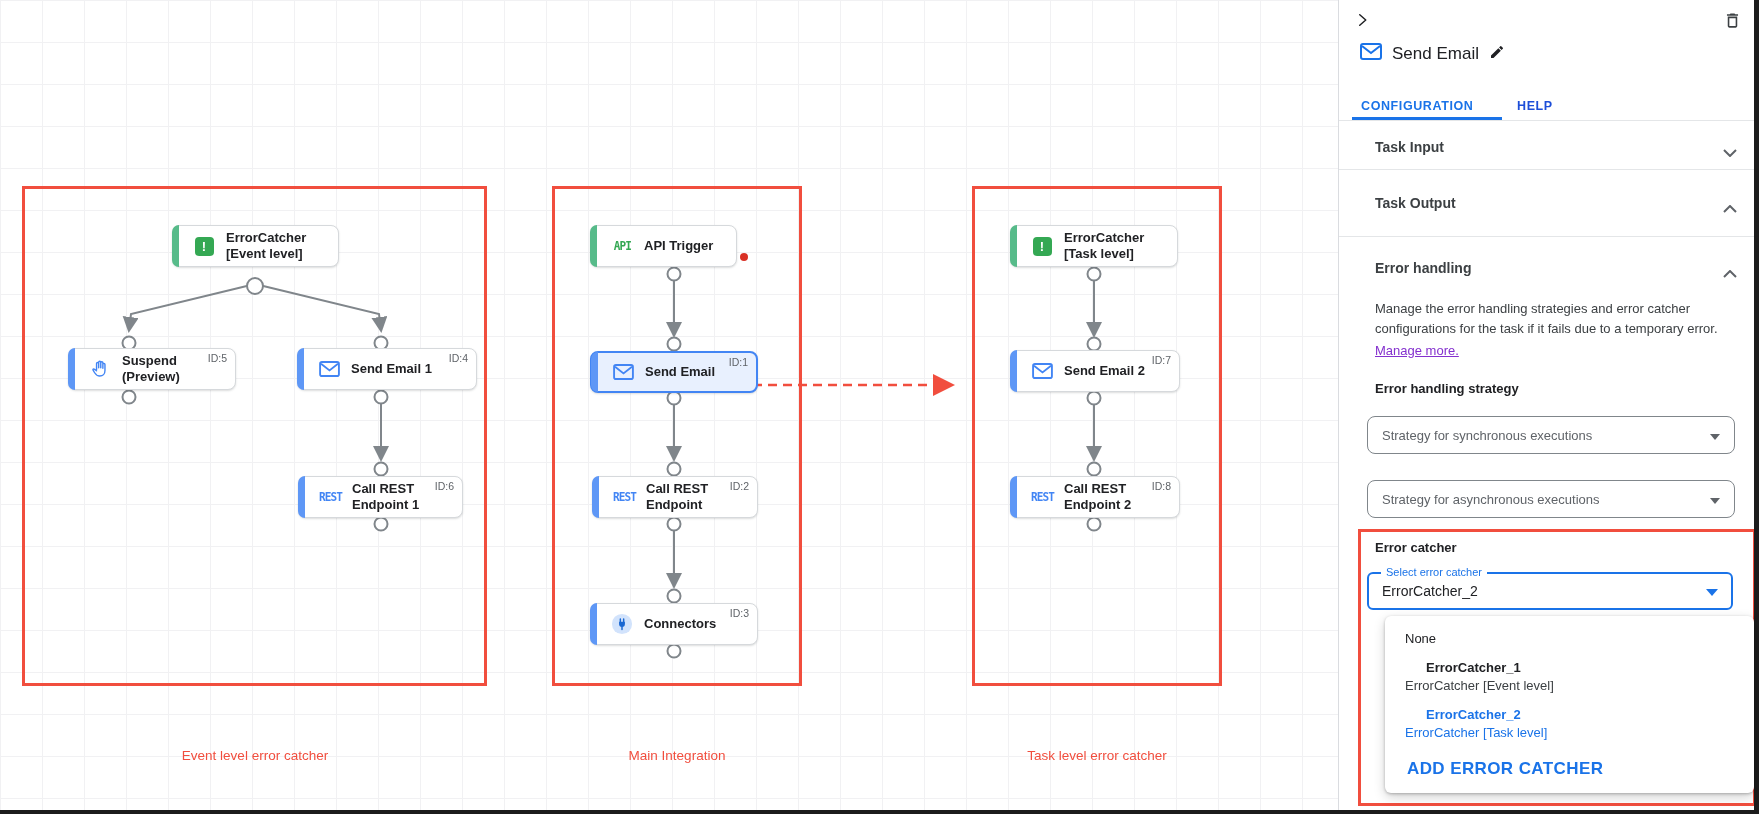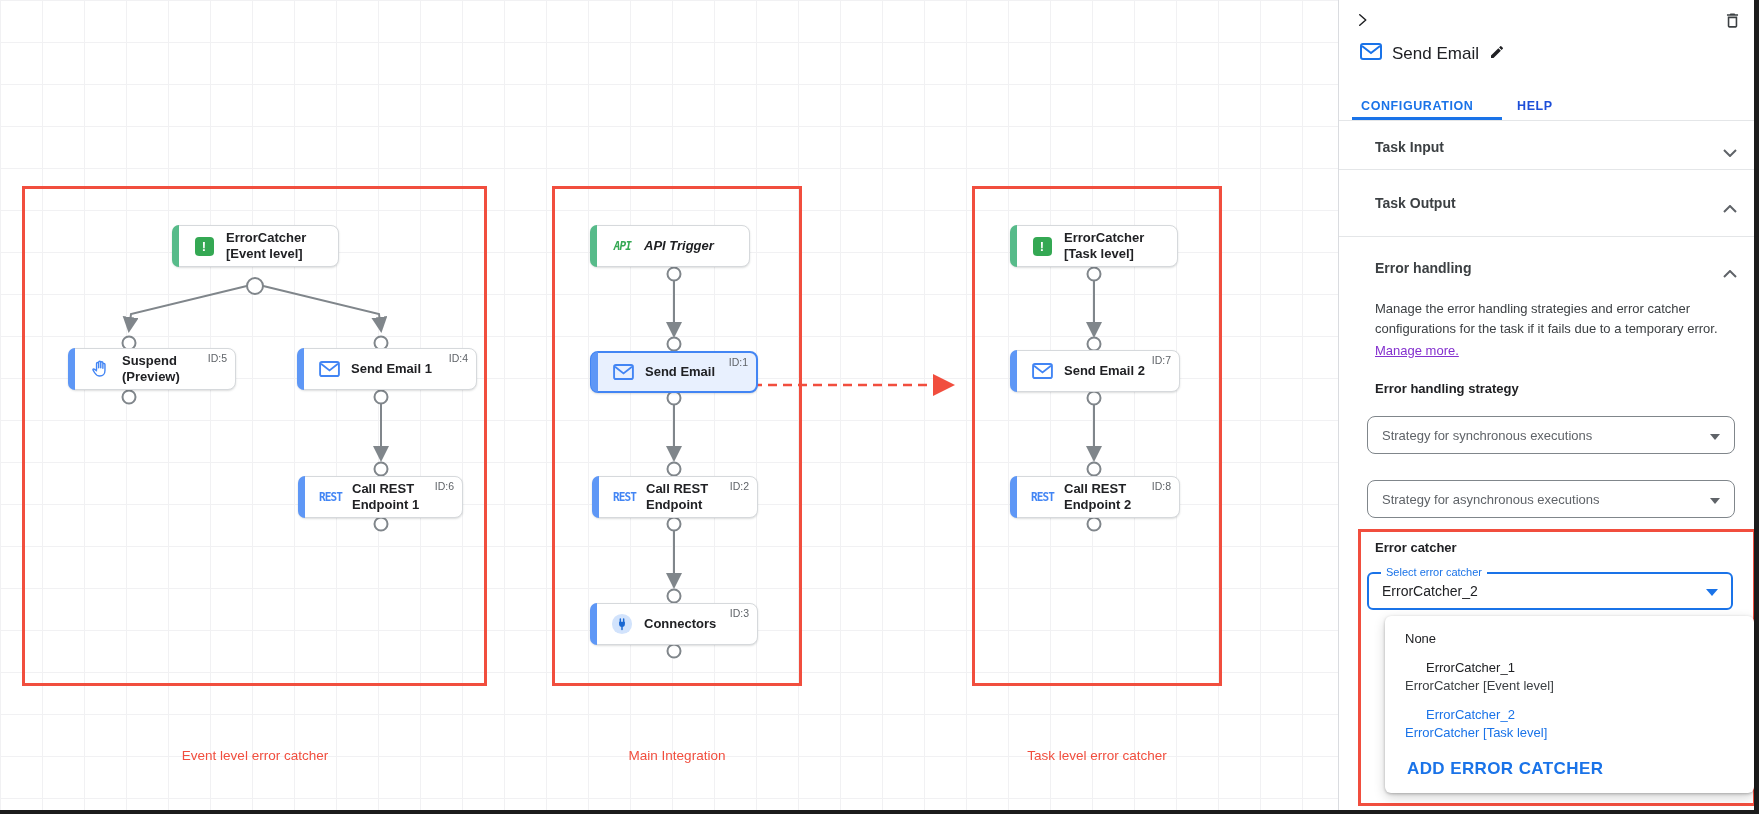--- a/index.html
+++ b/index.html
@@ -34,21 +34,21 @@
   .ec-ic{width:19px;height:19px;background:#34A853;border-radius:4px;color:#fff;
     font-size:13px;font-weight:bold;display:flex;align-items:center;justify-content:center;}
   .txt-ic{font-family:"DejaVu Sans Mono",monospace;font-weight:bold;font-size:12px;
     letter-spacing:-1px;transform:scaleX(.92);}
   .txt-ic.green{color:#34A853;} .txt-ic.blue{color:#4285F4;}
 
   #n-ec-event{left:172px;top:225px;width:167px;}
   #n-suspend{left:44px;top:348px;width:168px;margin-left:24px;}
   #n-send-email-1{left:297px;top:348px;width:180px;}
   #n-call-rest-1{left:298px;top:476px;width:165px;}
-  #n-api-trigger{left:590px;top:225px;width:160px;font-style:italic;}
+  #n-api-trigger{left:590px;top:225px;width:147px;}
   #n-send-email{left:590px;top:351px;width:168px;}
   #n-call-rest{left:592px;top:476px;width:166px;}
   #n-connectors{left:590px;top:603px;width:168px;}
   #n-ec-task{left:1010px;top:225px;width:168px;}
   #n-send-email-2{left:1010px;top:350px;width:170px;}
   #n-call-rest-2{left:1010px;top:476px;width:170px;}
 
   
   #panel{position:absolute;left:1338px;top:0;width:421px;height:814px;background:#fff;
     border-left:1px solid #dadce0;}
@@ -77,21 +77,21 @@
   .dd .spacer{flex:1;}
   #ec-red-box{left:19px;top:529px;width:398px;height:277px;border:3px solid #F14E3E;}
   #ec-label{left:36px;top:540px;font-size:13px;font-weight:bold;color:#202124;}
   #ec-select{left:28px;top:572px;width:366px;height:38px;border:2px solid #1A73E8;border-radius:6px;
     background:#fff;display:flex;align-items:center;padding:0 13px;font-size:14px;color:#202124;cursor:pointer;}
   #ec-float-label{left:42px;top:566px;font-size:11px;color:#1A73E8;background:#fff;padding:0 5px;z-index:3;}
   #ec-menu{left:46px;top:616px;width:369px;background:#fff;border-radius:6px;
     box-shadow:0 1px 3px rgba(0,0,0,.25),0 4px 12px rgba(0,0,0,.18);padding:8px 0;z-index:2;}
   .menu-item{padding:7px 20px;font-size:13px;color:#202124;cursor:pointer;}
   .menu-item.two{padding:6px 20px;}
-  .opt-name{font-size:13px;font-weight:normal;line-height:1.35;padding-left:21px;}
+  .opt-name{font-size:13px;font-weight:bold;line-height:1.35;padding-left:21px;}
   .opt-sub{font-size:13px;color:#3c4043;line-height:1.35;}
   .menu-item.sel .opt-name,.menu-item.sel .opt-sub{color:#1A73E8;}
   .menu-add{padding:12px 20px 6px 22px;font-size:17px;font-weight:bold;letter-spacing:.4px;
     color:#1A73E8;cursor:pointer;}
 
   
   #edge-right{position:absolute;left:1754px;top:0;width:5px;height:814px;background:#1c1c1c;}
   #edge-bottom{position:absolute;left:0;top:810px;width:1759px;height:4px;background:#1c1c1c;}
 </style>
 </head>

